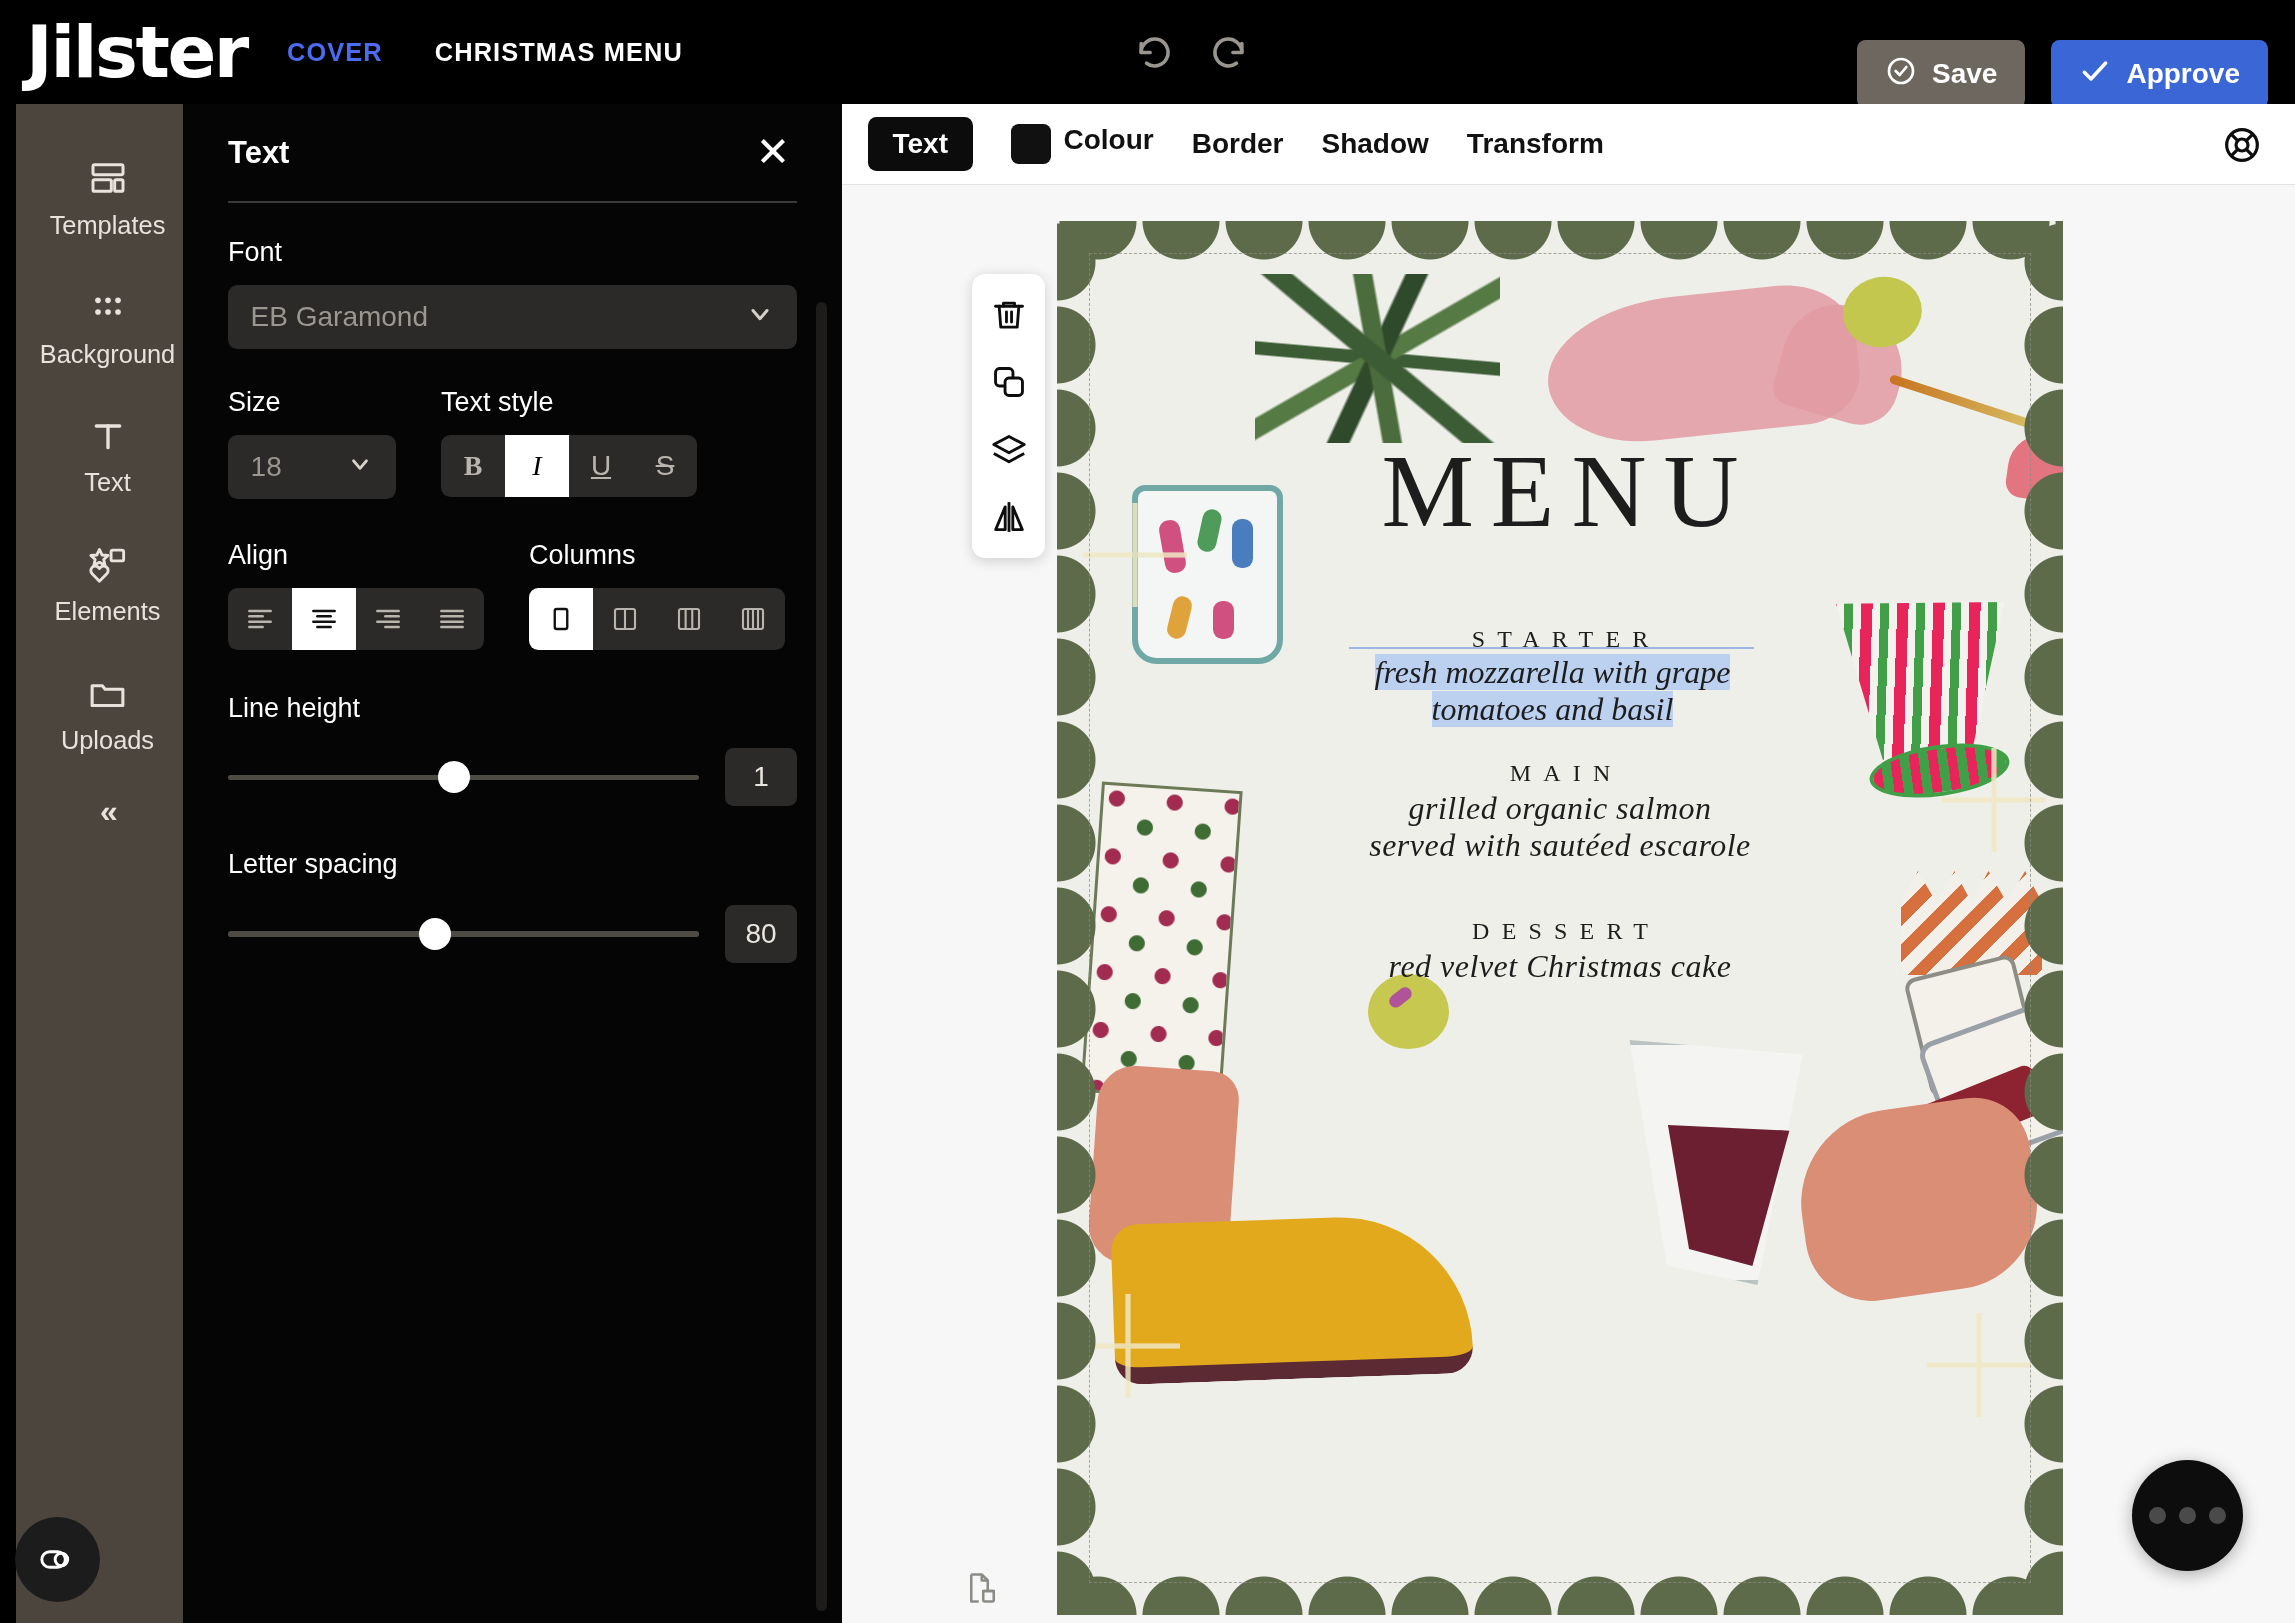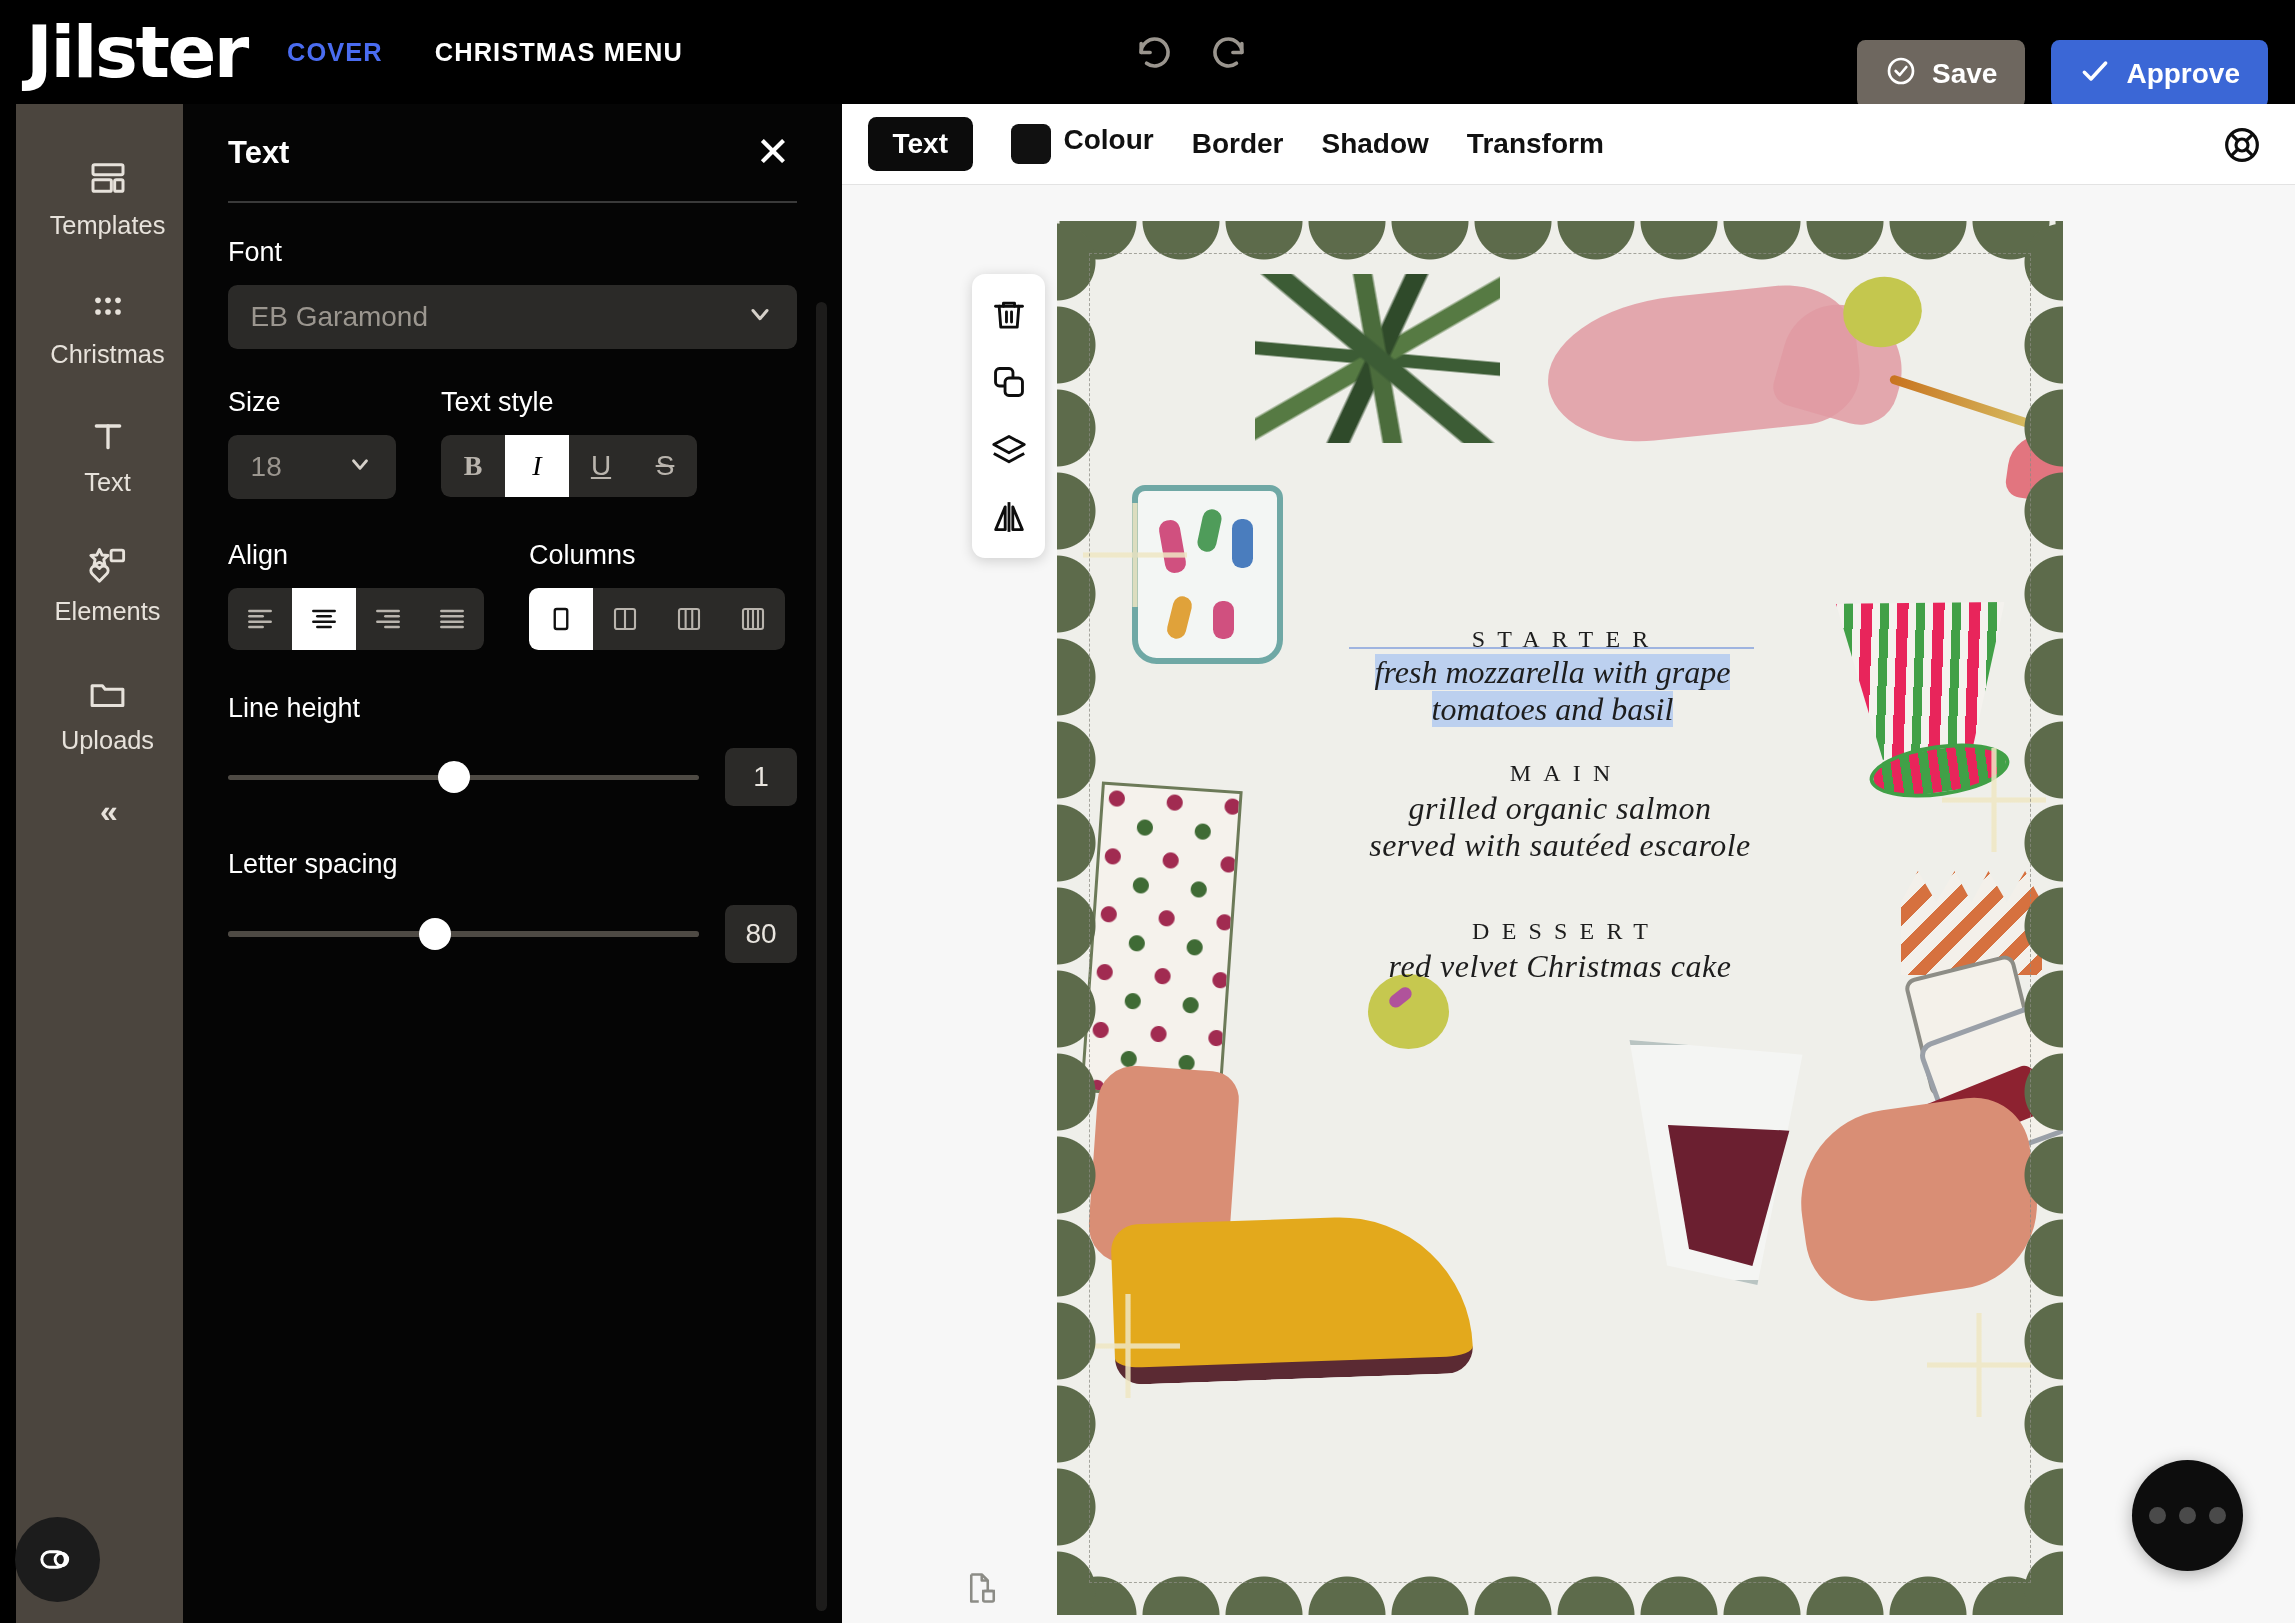--- a/index.html
+++ b/index.html
@@ -431,21 +431,21 @@
       <span class="rail-icon">
         <svg width="40" height="40" viewBox="0 0 24 24" fill="#e7e2db">
           <circle cx="6" cy="8" r="1.7"></circle>
             <circle cx="12" cy="8" r="1.7"></circle>
             <circle cx="18" cy="8" r="1.7"></circle>
           <circle cx="6" cy="15" r="1.7"></circle>
             <circle cx="12" cy="15" r="1.7"></circle>
             <circle cx="18" cy="15" r="1.7"></circle>
         </svg>
       </span>
-      <span class="rail-label">Christmas</span>
+      <span class="rail-label">Background</span>
     </div>
 
     <div class="rail-item">
       <span class="rail-icon">
         <svg width="40" height="40" viewBox="0 0 24 24" fill="none" stroke="#e7e2db" stroke-width="2" stroke-linecap="round">
           <line x1="5" y1="6" x2="19" y2="6"></line>
             <line x1="12" y1="6" x2="12" y2="19"></line>
         </svg>
       </span>
       <span class="rail-label">Text</span>
@@ -712,20 +712,21 @@
           <div class="sparkle" style="left:19px;top:1073px"></div>
           <div class="sparkle" style="right:32px;top:1092px"></div>
 
           <div class="scallop-row" id="scallop-top"></div>
           <div class="scallop-row" id="scallop-bottom"></div>
           <div class="scallop-col" id="scallop-left"></div>
           <div class="scallop-col" id="scallop-right"></div>
           <div id="bleed-guide"></div>
 
           <div id="menu-text">
+            <div id="menu-title">MENU</div>
 
             <div class="sec-head" id="starter-head">STARTER</div>
             <div id="starter-sel">
               <div id="starter-body">
                 <span class="selhl">fresh mozzarella with grape tomatoes and basil</span>
               </div>
             </div>
 
             <div class="sec-head" id="main-head">MAIN</div>
             <div class="sec-body" id="main-body">

